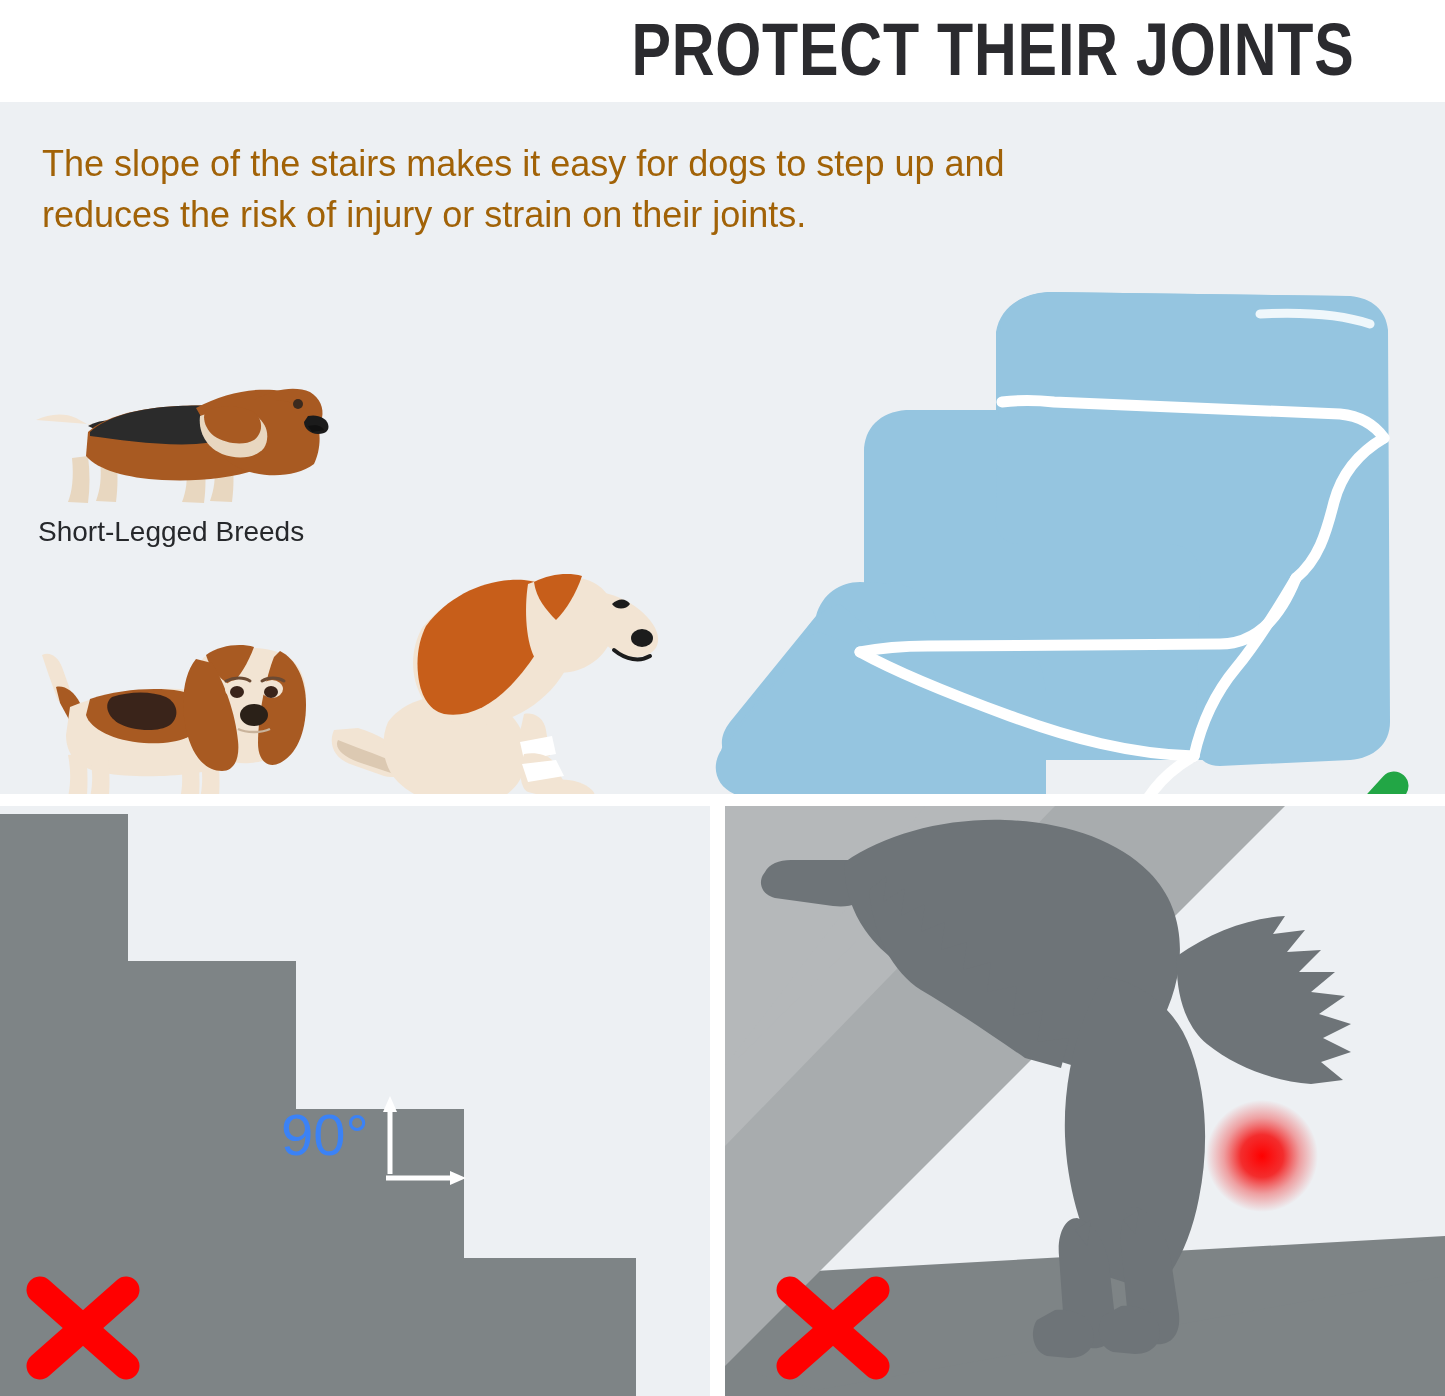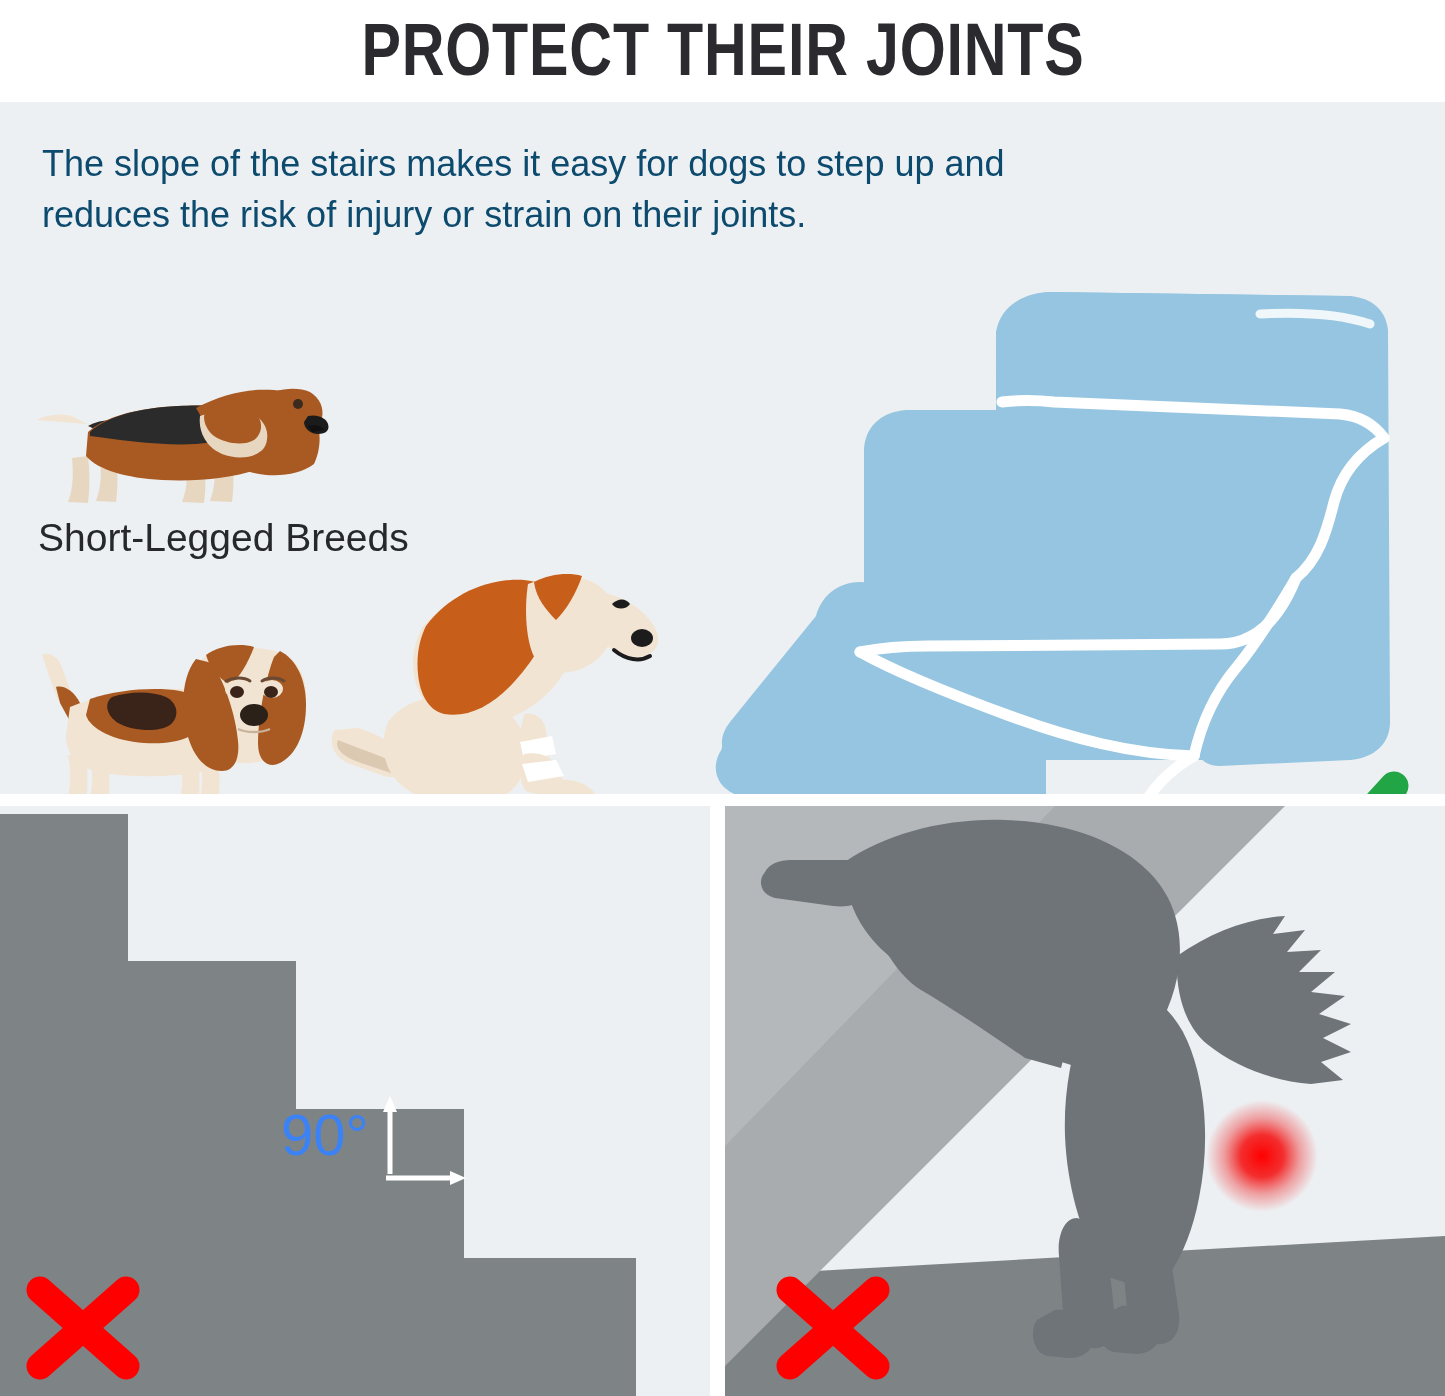--- a/index.html
+++ b/index.html
@@ -16,21 +16,21 @@
   }
 
   
   .title-bar{
     position:absolute;
     left:0; top:0;
     width:1445px; height:100px;
     background:#ffffff;
     display:flex;
     align-items:center;
-    justify-content:center;
+    justify-content:flex-end;
   }
   .title-bar .title{
     font-family:"Liberation Sans", sans-serif;
     font-weight:bold;
     font-size:74px;
     line-height:74px;
     letter-spacing:1px;
     color:#2b2b2f;
     transform:scaleX(0.80);
     transform-origin:center center;
@@ -44,27 +44,27 @@
     width:1445px; height:692px;
     background:#edf0f3;
     overflow:hidden;
   }
   .intro-text{
     position:absolute;
     left:42px; top:36px;
     width:1020px;
     font-size:36px;
     line-height:51px;
-    color:#0c4a6e;
+    color:#a16207;
     font-family:"Liberation Sans", sans-serif;
   }
 
   .cap{
     position:absolute;
-    font-size:39px;
+    font-size:28px;
     color:#26282b;
     white-space:nowrap;
     font-family:"Liberation Sans", sans-serif;
   }
   .cap-breeds{ left:38px; top:414px; }
 
   .art{ position:absolute; }
   .art-basset-side{ left:28px;  top:258px; width:330px; height:150px; }
   .art-senior{      left:28px;  top:535px; width:300px; height:175px; }
   .art-injured{     left:328px; top:452px; width:360px; height:258px; }

